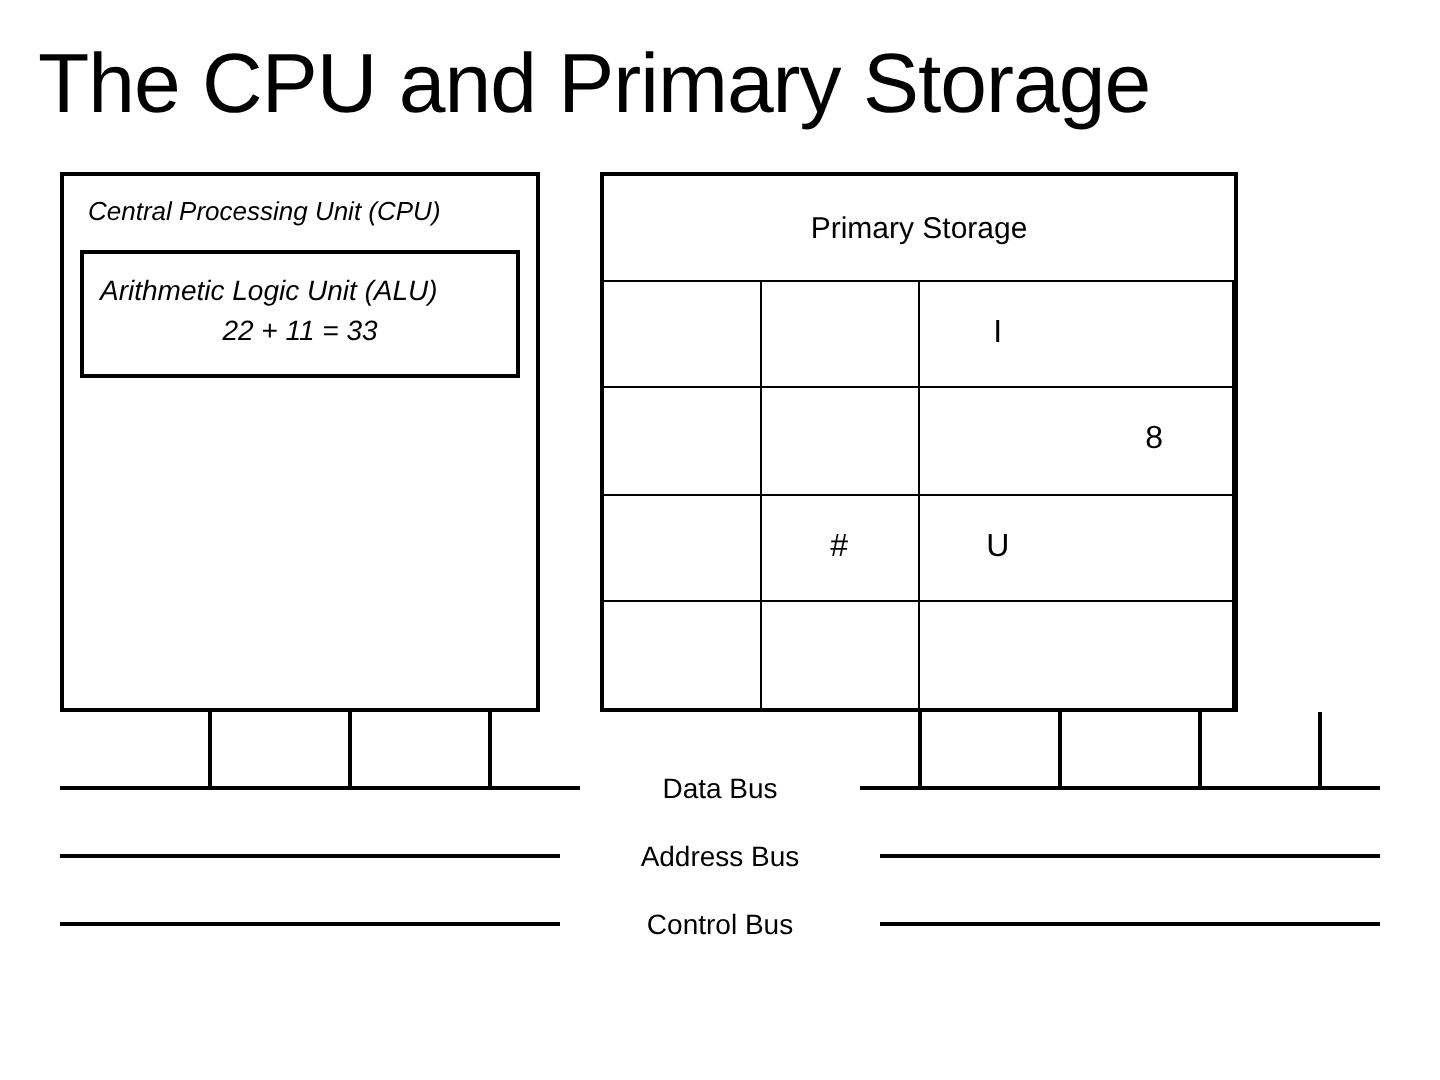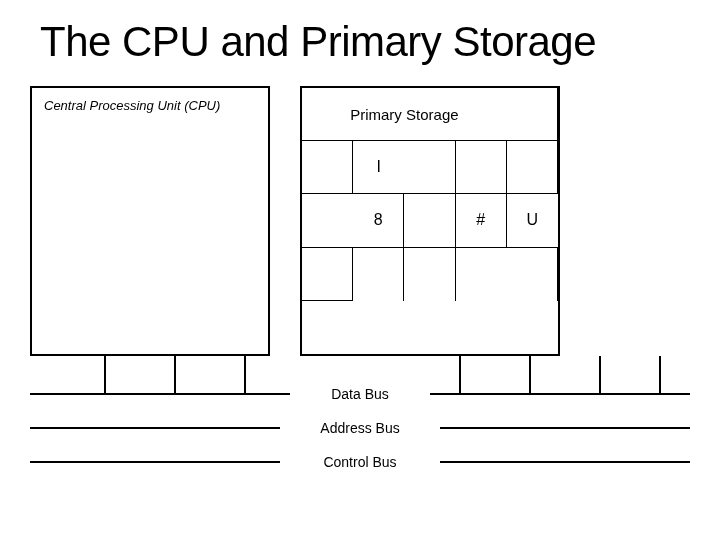--- a/index.html
+++ b/index.html
@@ -10,21 +10,21 @@
       background: #ffffff;
       font-family: Arial, sans-serif;
       overflow: hidden;
       position: relative;
     }
 
     .page-title {
       font-size: 42px;
       font-weight: 400;
       color: #000;
-      padding: 18px 30px 10px 40px;
+      padding: 18px 30px 10px 19px;
       letter-spacing: -0.5px;
     }
 
     .diagram-area {
       display: flex;
       flex-direction: row;
       padding: 10px 30px 0 30px;
       gap: 30px;
       position: relative;
     }
@@ -76,24 +76,24 @@
 
     .control-label {
       font-size: 14px;
       color: #000;
       text-align: center;
     }
 
     .storage-outer {
       border: 2px solid #000;
       position: relative;
-      width: 260px;
+      width: 319px;
       height: 270px;
       display: grid;
-      grid-template-columns: repeat(5, 1fr);
+      grid-template-columns: repeat(4, 1fr);
       grid-template-rows: repeat(5, 1fr);
       overflow: hidden;
     }
 
     .storage-label-row {
       grid-column: 1 / 5;
       grid-row: 1;
       display: flex;
       align-items: center;
       justify-content: center;
@@ -124,20 +124,24 @@
   </style>
 </head>
 <body>
 
 <h1 class="page-title">The CPU and Primary Storage</h1>
 
 <div class="diagram-area">
 
   <div class="cpu-box">
     <div class="cpu-label">Central Processing Unit (CPU)</div>
+    <div class="alu-box">
+      <div class="alu-title">Arithmetic Logic Unit (ALU)</div>
+      <div class="alu-equation">22 + 11 = 33</div>
+    </div>
   </div>
 
   <div class="storage-outer">
 
     <div class="storage-label-row">Primary Storage</div>
 
     <div class="storage-cell"></div>
     <div class="storage-cell"></div>
     <div class="storage-cell">I</div>
     <div class="storage-cell"></div>

